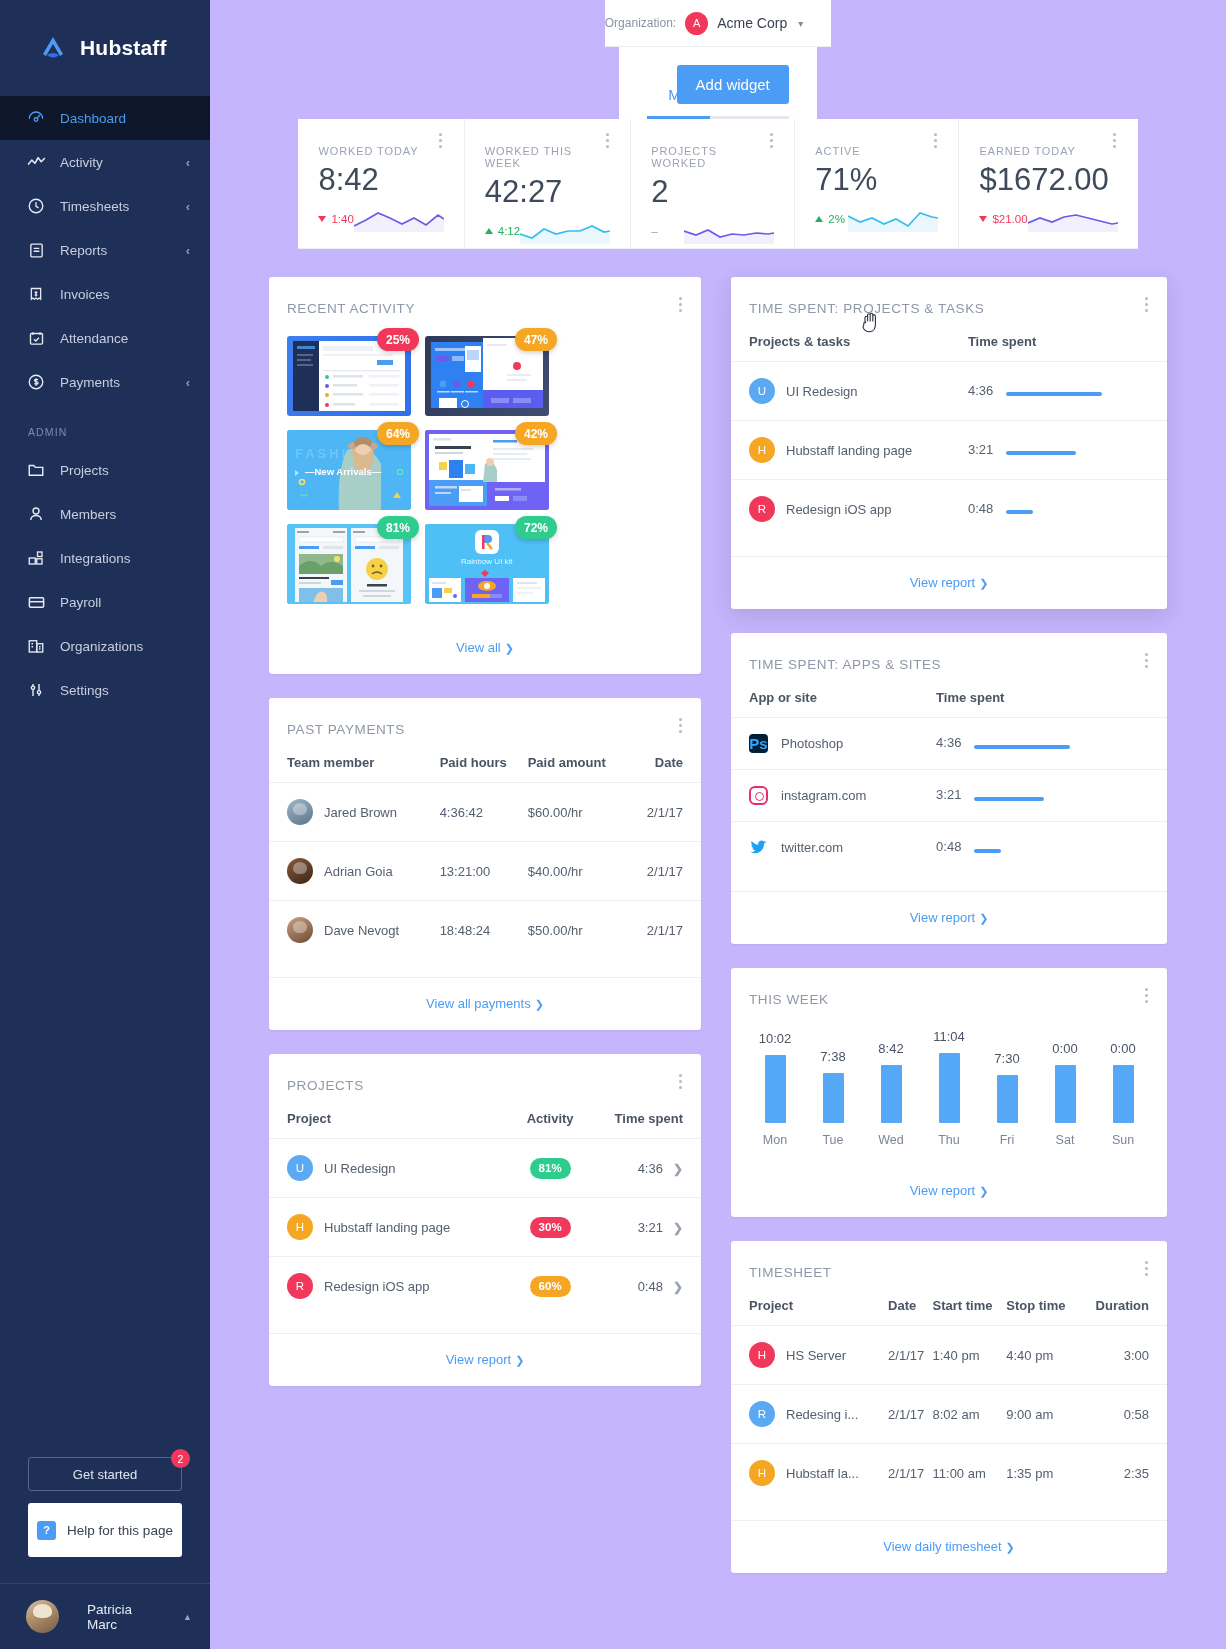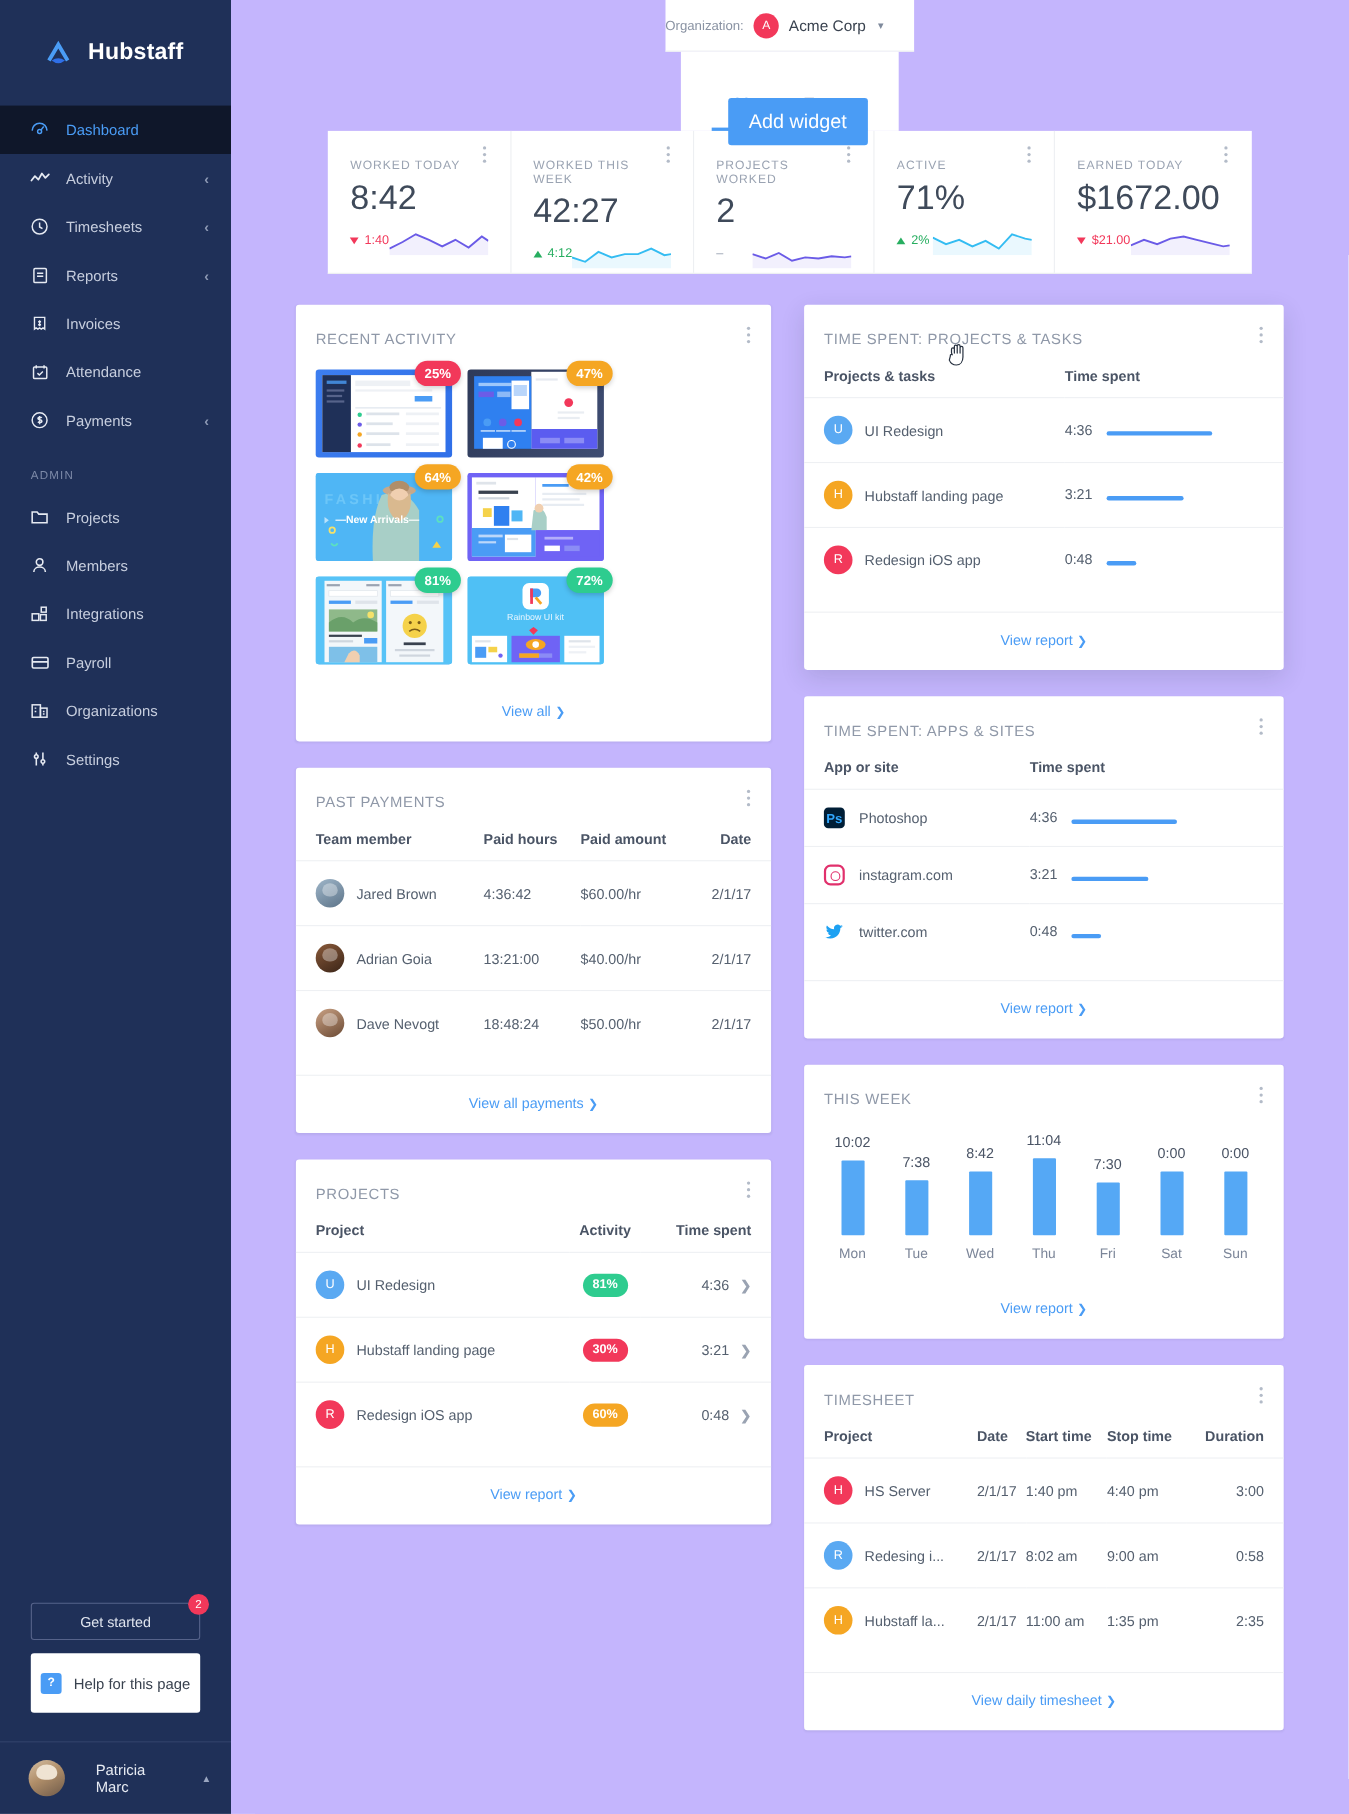--- a/index.html
+++ b/index.html
@@ -104,22 +104,22 @@
     position: relative;
   }
   .tabs { display: flex; gap: 0; }
   .tab {
     font-size: 15px; color: #9aa3b2; padding: 0 21px 13px 21px;
     border-bottom: 3px solid #e3e8ee; cursor: pointer;
   }
   .tab.active { color: #4a9cf5; border-bottom-color: #4a9cf5; }
   .add-widget {
     position: absolute; right: 28px; top: 18px;
-    background: #4a9cf5; color: #fff; font-size: 18px;
-    border: none; border-radius: 3px; padding: 11px 19px; cursor: pointer; margin-top: 24px;
+    background: #4a9cf5; color: #fff; font-size: 15px;
+    border: none; border-radius: 3px; padding: 11px 19px; cursor: pointer;
   }
 
   
   .stats {
     background: #fff; display: flex; height: 130px;
     border-bottom: 1px solid #eceef1;
   }
   .stat {
     flex: 1 1 0; padding: 26px 20px 0 20px; position: relative;
     border-right: 1px solid #edeff2;
@@ -236,21 +236,21 @@
     flex: 0 0 26px; position: relative; overflow: hidden;
   }
   .av1 { background: linear-gradient(150deg,#9fb6c9,#5d7489); }
   .av2 { background: linear-gradient(150deg,#8a5a3a,#3b2518); }
   .av3 { background: linear-gradient(150deg,#c9a184,#6b4a34); }
   .avatar-sm:after{ content:""; position:absolute; left:6px; top:4px; width:14px; height:12px;
     border-radius:50% 50% 45% 45%; background:rgba(255,255,255,.35); }
 
   
   .appico { width: 19px; height: 19px; margin-right: 13px; flex: 0 0 19px; border-radius: 4px;
-    display:flex; align-items:center; justify-content:center; font-size:12px; font-weight:bold; }
+    display:flex; align-items:center; justify-content:center; font-size:15px; font-weight:bold; }
   .ps { background: #001e36; color: #31a8ff; }
   .ig { background: #fff; border: 2px solid #e1306c; border-radius: 6px; position: relative; }
   .ig:after{content:"";position:absolute;left:4px;top:4px;width:7px;height:7px;border-radius:50%;border:1.6px solid #e1306c;}
   .tw { background: transparent; color: #1da1f2; font-size: 16px; }
 
   
   .week { padding: 22px 18px 0 18px; display: flex; align-items: flex-end; justify-content: space-between; }
   .wcol { display: flex; flex-direction: column; align-items: center; width: 52px; }
   .wval { color: #4a5465; font-size: 13px; margin-bottom: 9px; }
   .wbar { width: 21px; background: #55a8f5; border-radius: 1px; }

